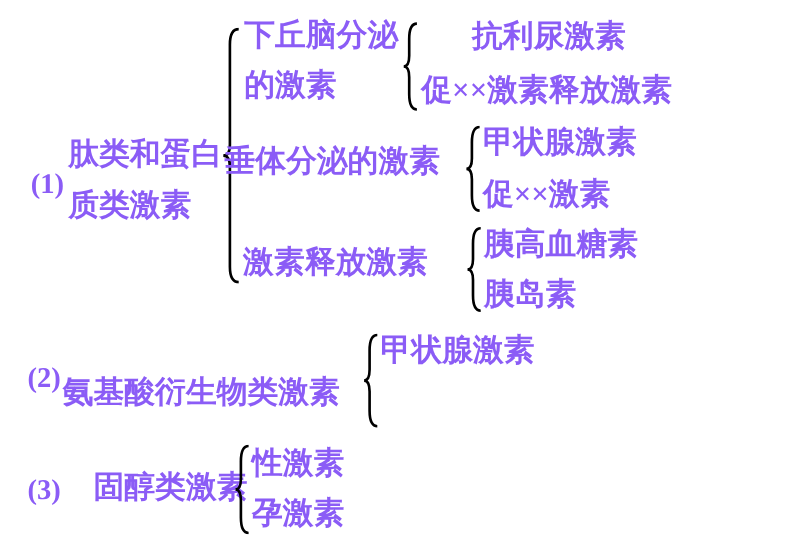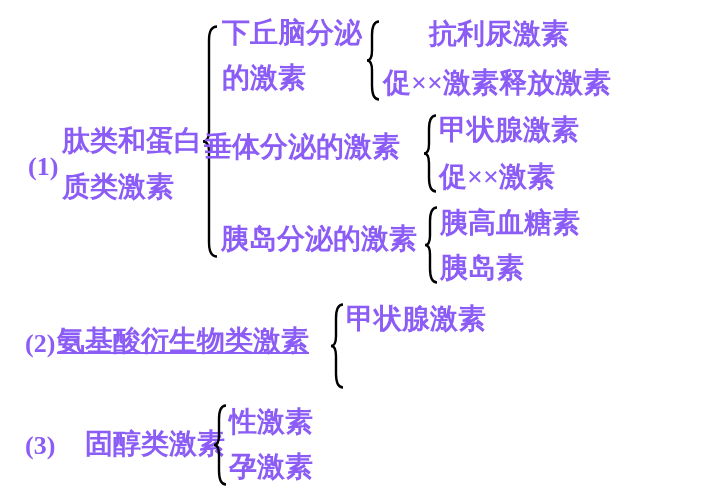--- a/index.html
+++ b/index.html
@@ -53,29 +53,29 @@
   <div class="txt" style="left:383px; top:19px;margin-left:46px;">抗利尿激素</div>
   <div class="txt" style="left:383px; top:68px;">促××激素释放激素</div>
 
   <div class="txt" style="left:204px; top:132px;">垂体分泌的激素</div>
   <svg class="brace" style="left: 423px; top: 114px; width: 14px; height: 79px;" viewBox="0 0 14 79">
       <path d="M 13 1.5 Q 6 1.5 6 15.5 L 6 30.02 Q 6 39.5 1 39.5 Q 6 39.5 6 48.980000000000004 L 6 63.5 Q 6 77.5 13 77.5" fill="none" stroke="#000000" stroke-width="2.4" stroke-linecap="butt"></path>
     </svg>
   <div class="txt" style="left:439px; top:115px;">甲状腺激素</div>
   <div class="txt" style="left:439px; top:162px;">促××激素</div>
 
-  <div class="txt" style="left:221px; top:224px;">胰岛分泌的激素</div>
+  <div class="txt" style="left:221px; top:224px;">激素释放激素</div>
   <svg class="brace" style="left: 424px; top: 206px; width: 14px; height: 78px;" viewBox="0 0 14 78">
       <path d="M 13 1.5 Q 6 1.5 6 15.5 L 6 29.64 Q 6 39 1 39 Q 6 39 6 48.36 L 6 62.5 Q 6 76.5 13 76.5" fill="none" stroke="#000000" stroke-width="2.4" stroke-linecap="butt"></path>
     </svg>
   <div class="txt" style="left:440px; top:208px;">胰高血糖素</div>
   <div class="txt" style="left:440px; top:253px;">胰岛素</div>
 
   <div class="txt idx" style="left:25px; top:330px;">(2)</div>
-  <div class="txt" style="left:57px; top:326px;text-decoration:underline;">氨基酸衍生物类激素</div>
+  <div class="txt" style="left:57px; top:342px;">氨基酸衍生物类激素</div>
   <svg class="brace" style="left: 330px; top: 303px; width: 14px; height: 86px;" viewBox="0 0 14 86">
       <path d="M 13 1.5 Q 6 1.5 6 15.5 L 6 33 Q 6 43 1 43 Q 6 43 6 53 L 6 70.5 Q 6 84.5 13 84.5" fill="none" stroke="#000000" stroke-width="2.4" stroke-linecap="butt"></path>
     </svg>
   <div class="txt" style="left:346px; top:304px;">甲状腺激素</div>
 
   <div class="txt idx" style="left:25px; top:432px;">(3)</div>
   <div class="txt" style="left:57px; top:429px;margin-left:28px;">固醇类激素</div>
   <svg class="brace" style="left: 213px; top: 404px; width: 14px; height: 82px;" viewBox="0 0 14 82">
       <path d="M 13 1.5 Q 6 1.5 6 15.5 L 6 31.16 Q 6 41 1 41 Q 6 41 6 50.84 L 6 66.5 Q 6 80.5 13 80.5" fill="none" stroke="#000000" stroke-width="2.4" stroke-linecap="butt"></path>
     </svg>

